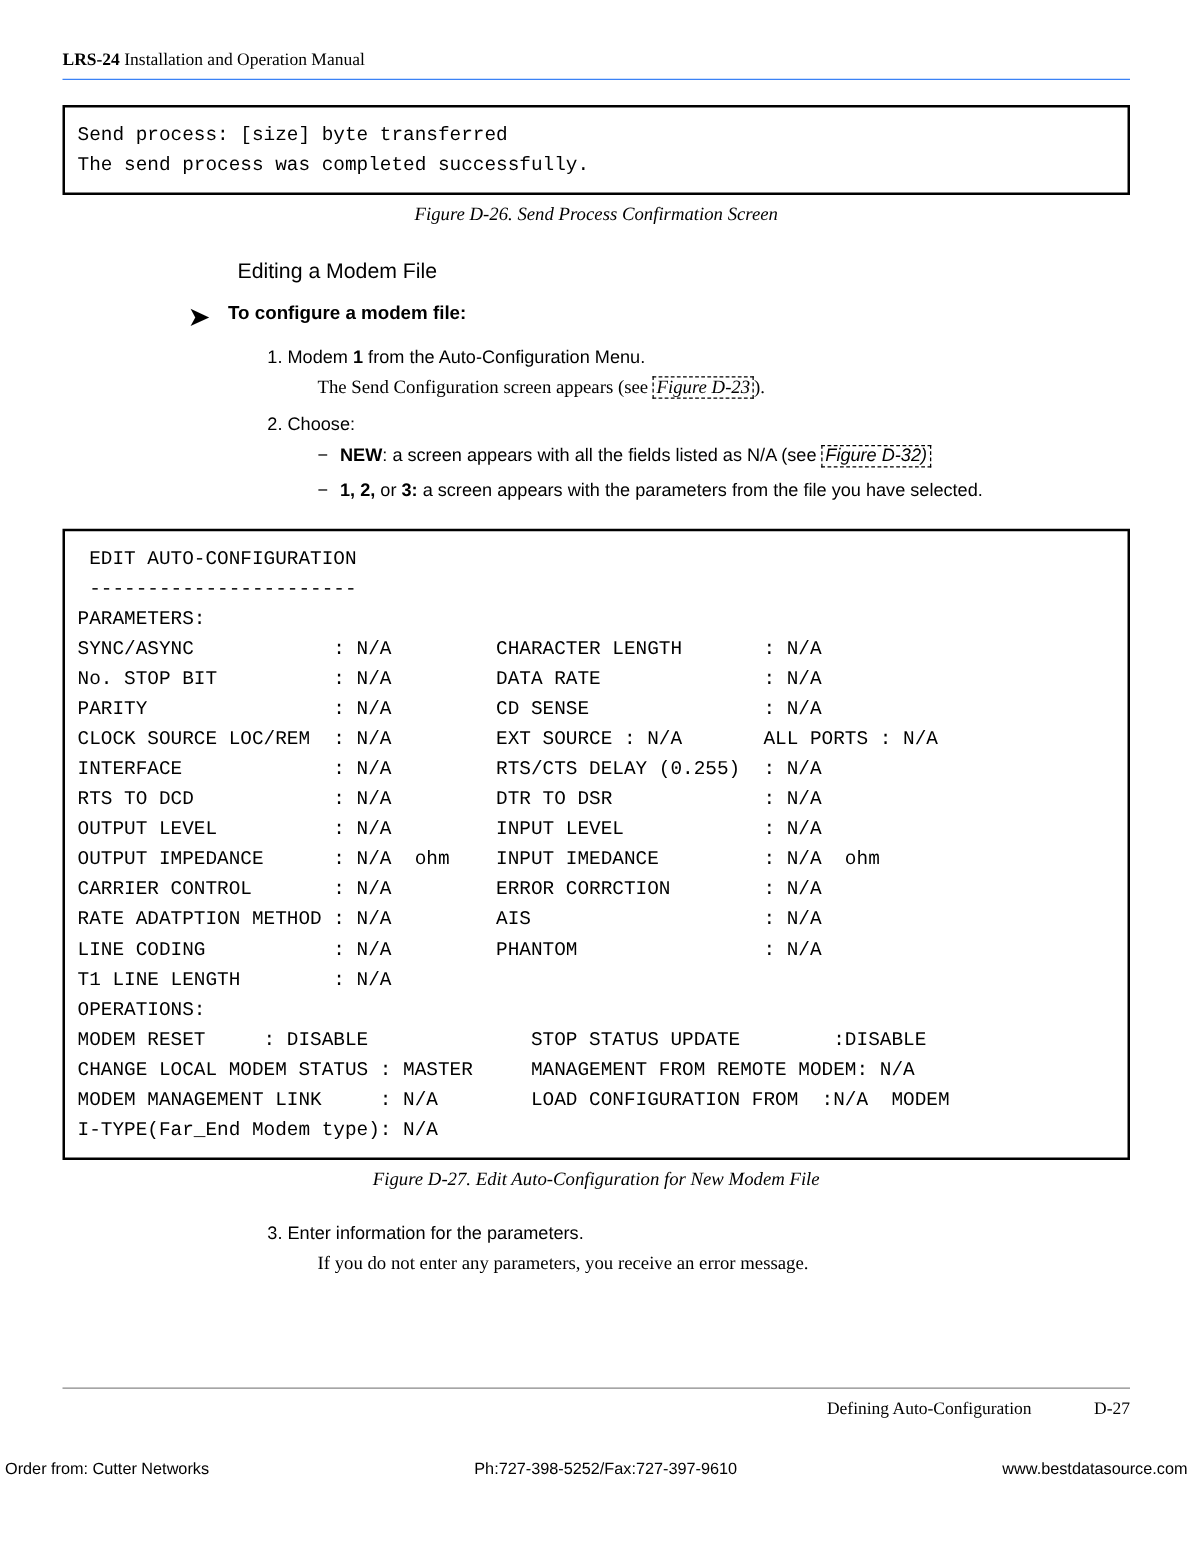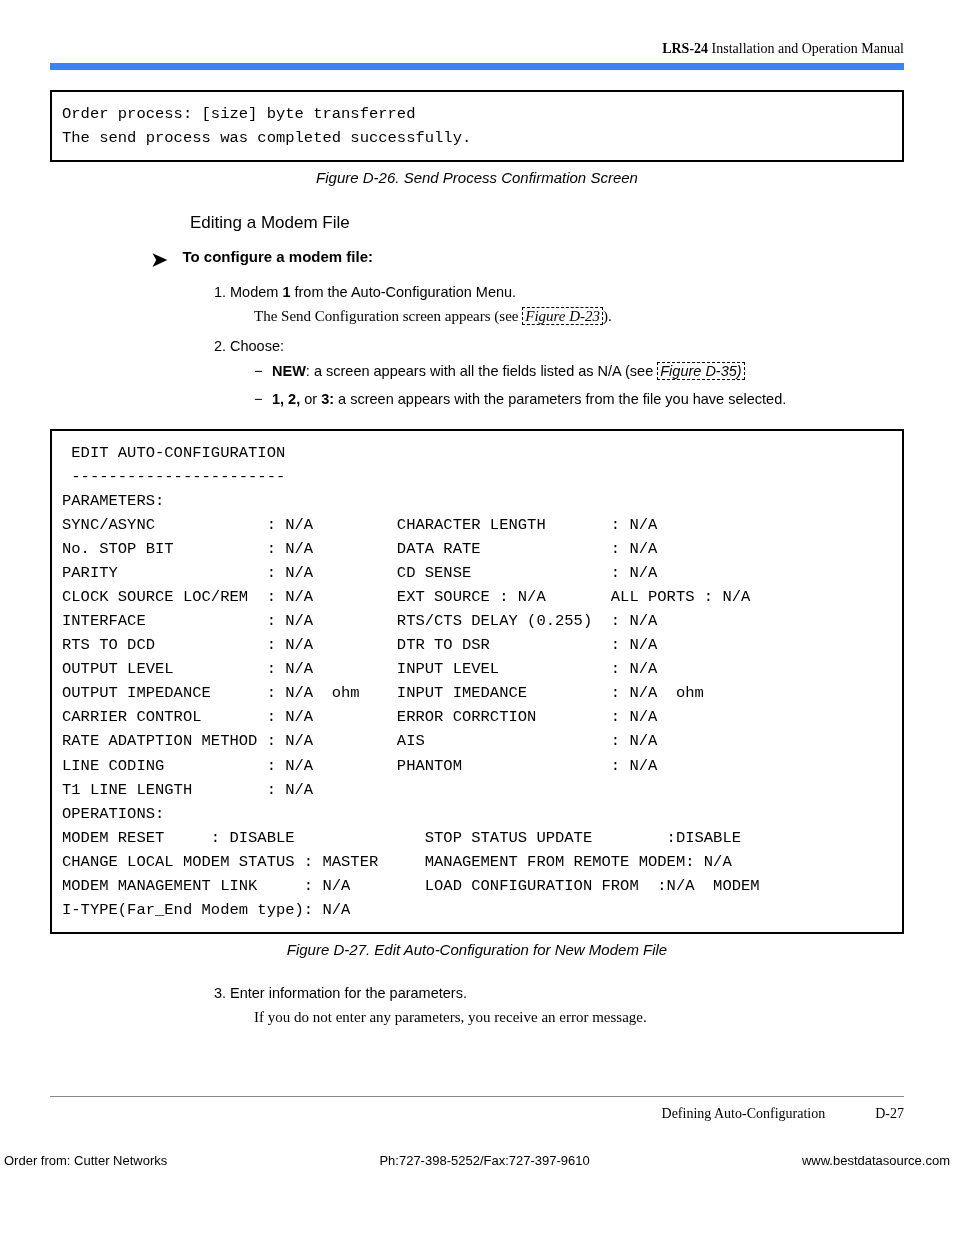--- a/index.html
+++ b/index.html
@@ -10,42 +10,42 @@
     padding: 40px 50px 20px 50px;
     font-size: 15px;
     line-height: 1.35;
   }
   .page {
     max-width: 854px;
     margin: 0 auto;
   }
   .header-row {
     display: flex;
-    justify-content: flex-end;
-    border-bottom: 7px solid #3b82f6;
+    justify-content: space-between;
+    border-bottom: 1px solid #3b82f6;
     padding-bottom: 4px;
     margin-bottom: 20px;
   }
   .header-left { font-size: 14px; }
   .header-right { font-size: 14px; }
   .bold { font-weight: bold; }
   .code-box {
     font-family: "Courier New", monospace;
     font-size: 15.5px;
     border: 2px solid #000;
     padding: 10px 10px;
     margin: 0 0 6px 0;
     line-height: 1.55;
     white-space: pre;
     overflow: hidden;
   }
   .figcap {
     text-align: center;
     font-style: italic;
-    font-family: Liberation Sans, sans-serif;
+    font-family: Liberation Serif, serif;
     font-size: 15px;
     margin: 6px 0 24px 0;
   }
   h2.section {
     font-family: Verdana, Geneva, sans-serif;
     font-weight: normal;
     font-size: 17px;
     margin: 20px 0 12px 140px;
   }
   .arrow-block {
@@ -93,21 +93,21 @@
     margin-bottom: 8px;
     font-family: Verdana, Geneva, sans-serif;
     font-size: 14.5px;
   }
   ul.dash li::before {
     content: "−";
     position: absolute;
     left: 0;
   }
   .footer-block {
-    margin-top: 68px;
+    margin-top: 88px;
   }
   .footer-line {
     border-top: 1px solid #888;
     margin-bottom: 8px;
   }
   .footer-row {
     display: flex;
     justify-content: flex-end;
     font-size: 14px;
   }
@@ -128,21 +128,21 @@
 <body>
 
 <div class="page">
 
   <div class="header-row">
     <div class="header-left">
       <span class="bold">LRS-24</span><span> Installation and Operation Manual</span>
     </div>
   </div>
 
-  <div class="code-box"><span>Order process: [size] byte transferred</span>
+  <div class="code-box"><span>Send process: [size] byte transferred</span>
 <span>The send process was completed successfully.</span></div>
 
   <div class="figcap">Figure D-26.  Send Process Confirmation Screen</div>
 
   <h2 class="section">Editing a Modem File</h2>
 
   <div class="arrow-block">
     <span class="arrow-icon">➤</span>
     <span class="subhead">To  configure a modem file:</span>
   </div>
@@ -151,21 +151,21 @@
     <li>
       <span>Modem </span><span class="bold">1</span><span> from the Auto-Configuration Menu.</span>
       <span class="indent">
         <span>The Send Configuration screen appears (see </span><span class="link-box">Figure D-23</span><span>).</span>
       </span>
     </li>
     <li>
       <span>Choose:</span>
       <ul class="dash">
         <li>
-          <span class="bold">NEW</span><span>: a screen appears with all the fields listed as N/A (see </span><span class="link-box">Figure D-35)</span>
+          <span class="bold">NEW</span><span>: a screen appears with all the fields listed as N/A (see </span><span class="link-box">Figure D-32)</span>
         </li>
         <li>
           <span class="bold">1, 2,</span><span> or </span><span class="bold">3:</span><span> a screen appears with the parameters from the file you have selected.</span>
         </li>
       </ul>
     </li>
   </ol>
 
   <div class="code-box"> EDIT AUTO-CONFIGURATION
  -----------------------

